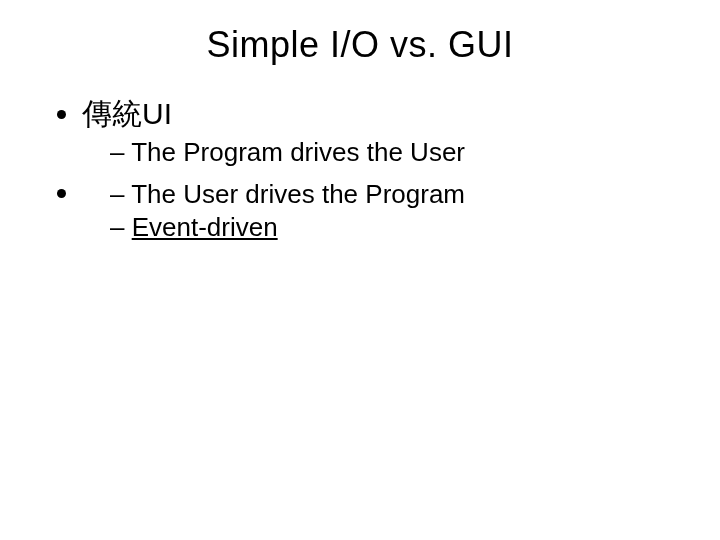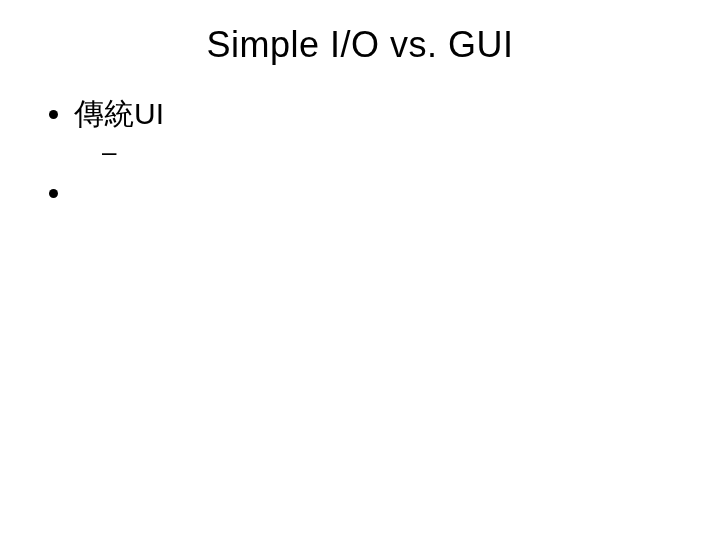--- a/index.html
+++ b/index.html
@@ -32,21 +32,21 @@
   ul ul {
     list-style: none;
     padding-left: 28px;
   }
   ul ul ul {
     list-style: disc;
     padding-left: 28px;
   }
   .l1 {
     font-size: 30px;
-    margin: 8px 0 4px 0;
+    margin: 8px 0 4px 8px;
   }
   .l2 {
     font-size: 26px;
     margin: 2px 0;
   }
   .l2::before {
     content: "– ";
   }
   .l3 {
     font-size: 20px;
@@ -64,20 +64,25 @@
 <body>
 
 <div class="slide">
   <h1 class="title">Simple I/O vs. GUI</h1>
 
   <ul>
     <li class="l1">
       <span>傳統UI</span>
       <ul>
         <li class="l2">
+          <span>The Program drives the User</span>
         </li>
       </ul>
     </li>
 
     <li class="l1">
+      <ul>
+        <li class="l2"><span>The User drives the Program</span></li>
+        <li class="l2"><span class="underline">Event-driven</span></li>
+      </ul>
     </li>
   </ul>
 </div>
 
 </body></html>

